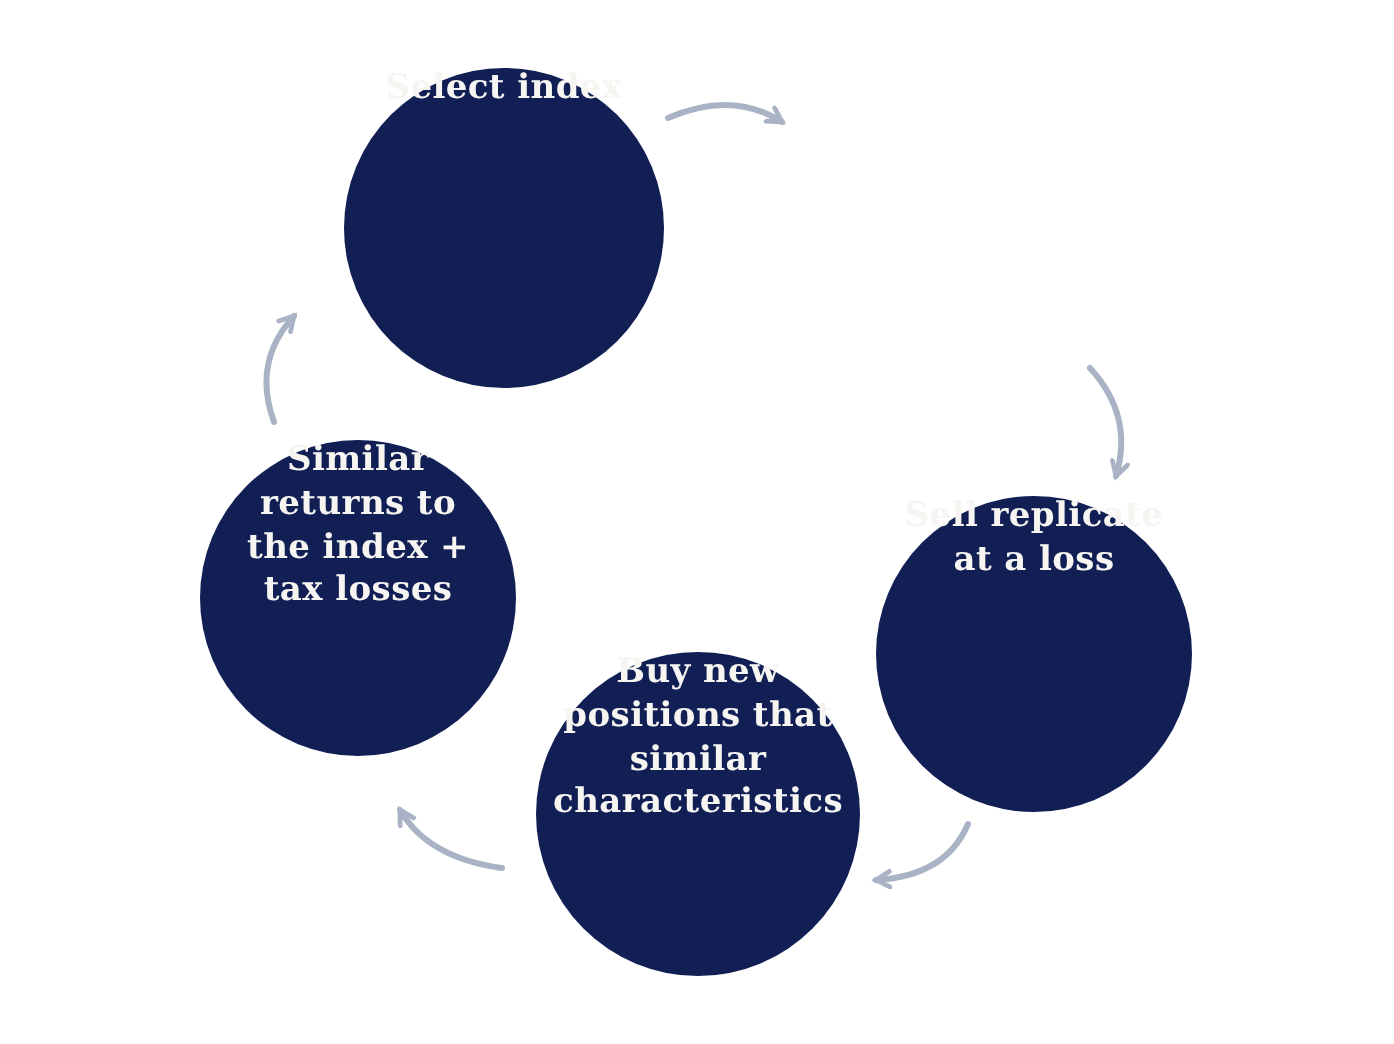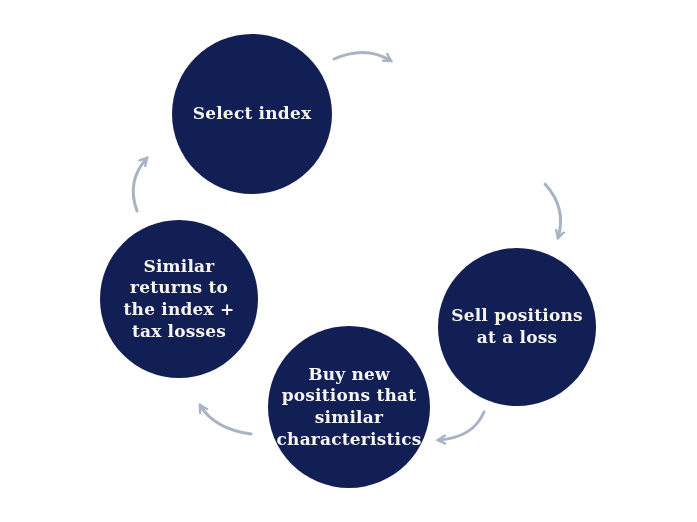--- a/index.html
+++ b/index.html
@@ -30,21 +30,20 @@
     stroke:var(--arrow);
     stroke-width:2.4;
     stroke-linecap:round;
     stroke-linejoin:miter;
   }
   .step-circle{
     position:absolute;
     border-radius:50%;
     background:var(--circle-fill);
     display:flex;
-    align-items:center;
     justify-content:center;
   }
   .step-label{
     color:var(--label-text);
     font-weight:700;
     font-size:17px;
     line-height:1.28;
     text-align:center;
     white-space:pre-line;
     max-width:146px;
@@ -74,21 +73,21 @@
     <path class="flow" marker-end="url(#ah)" d="M 251 434 Q 214 429 200 405"></path>
     <path class="flow" marker-end="url(#ah)" d="M 137 211 Q 126 181 147 158"></path>
   </svg>
 
   <div class="step-circle c1">
     <span class="step-label">Select index</span>
   </div>
 
 
   <div class="step-circle c3">
-    <span class="step-label">Sell positions
+    <span class="step-label">Sell replicate
 at a loss</span>
   </div>
 
   <div class="step-circle c4">
     <span class="step-label">Buy new
 positions that
 similar
 characteristics</span>
   </div>
 

